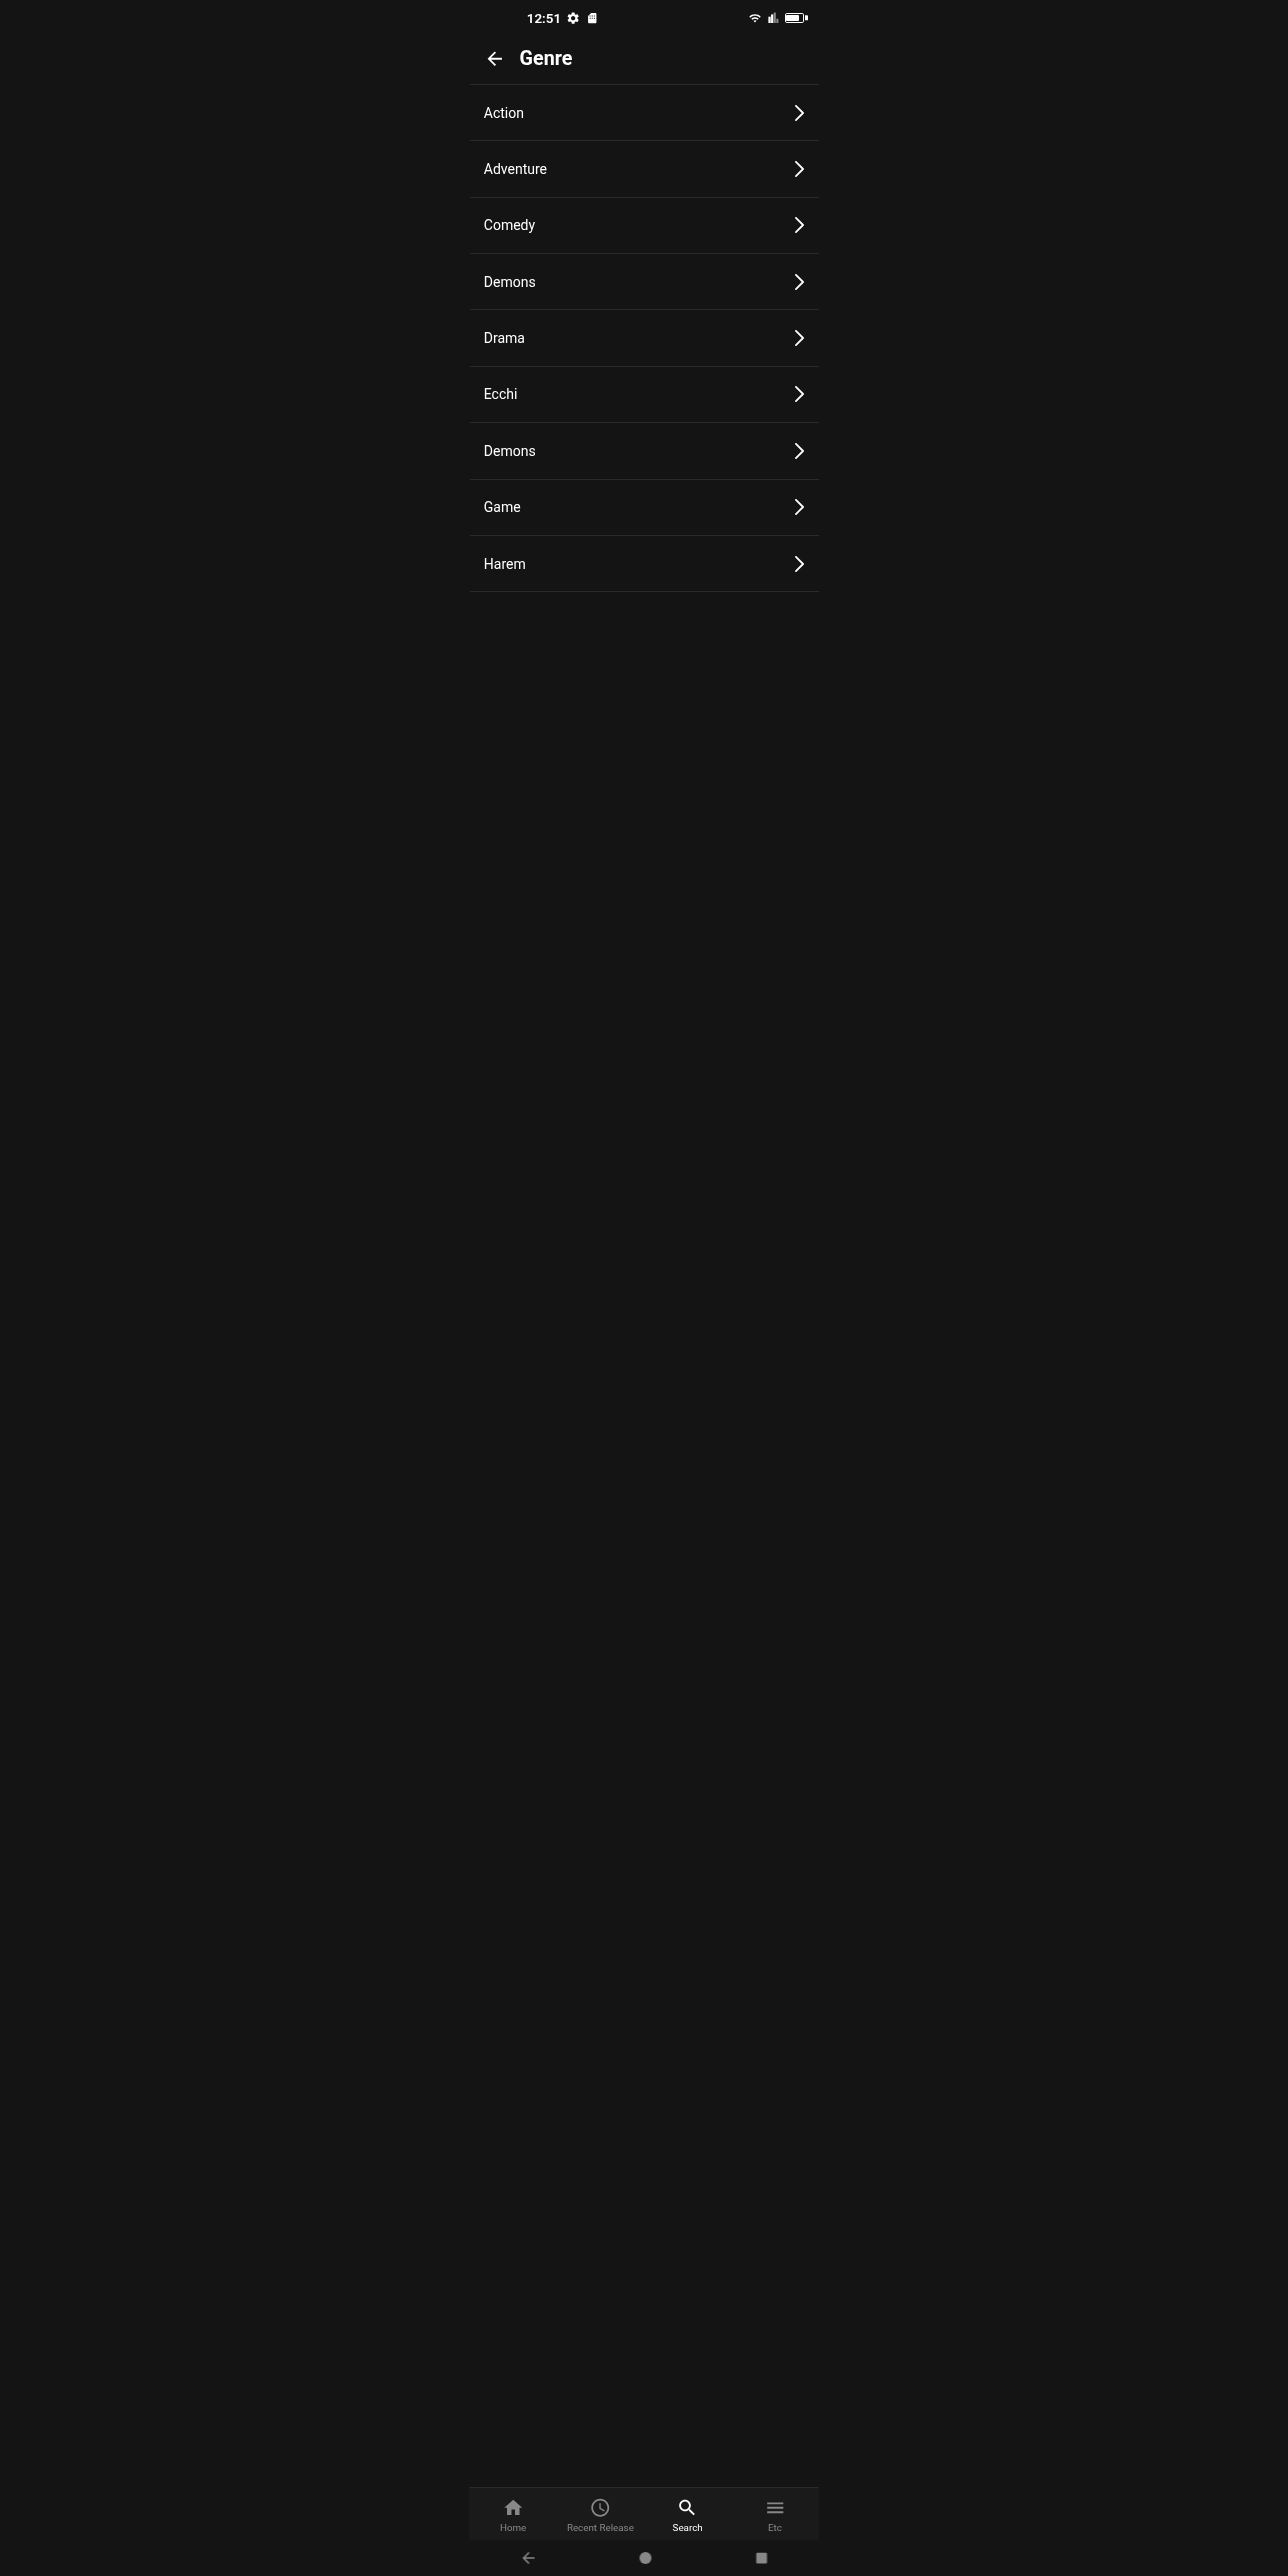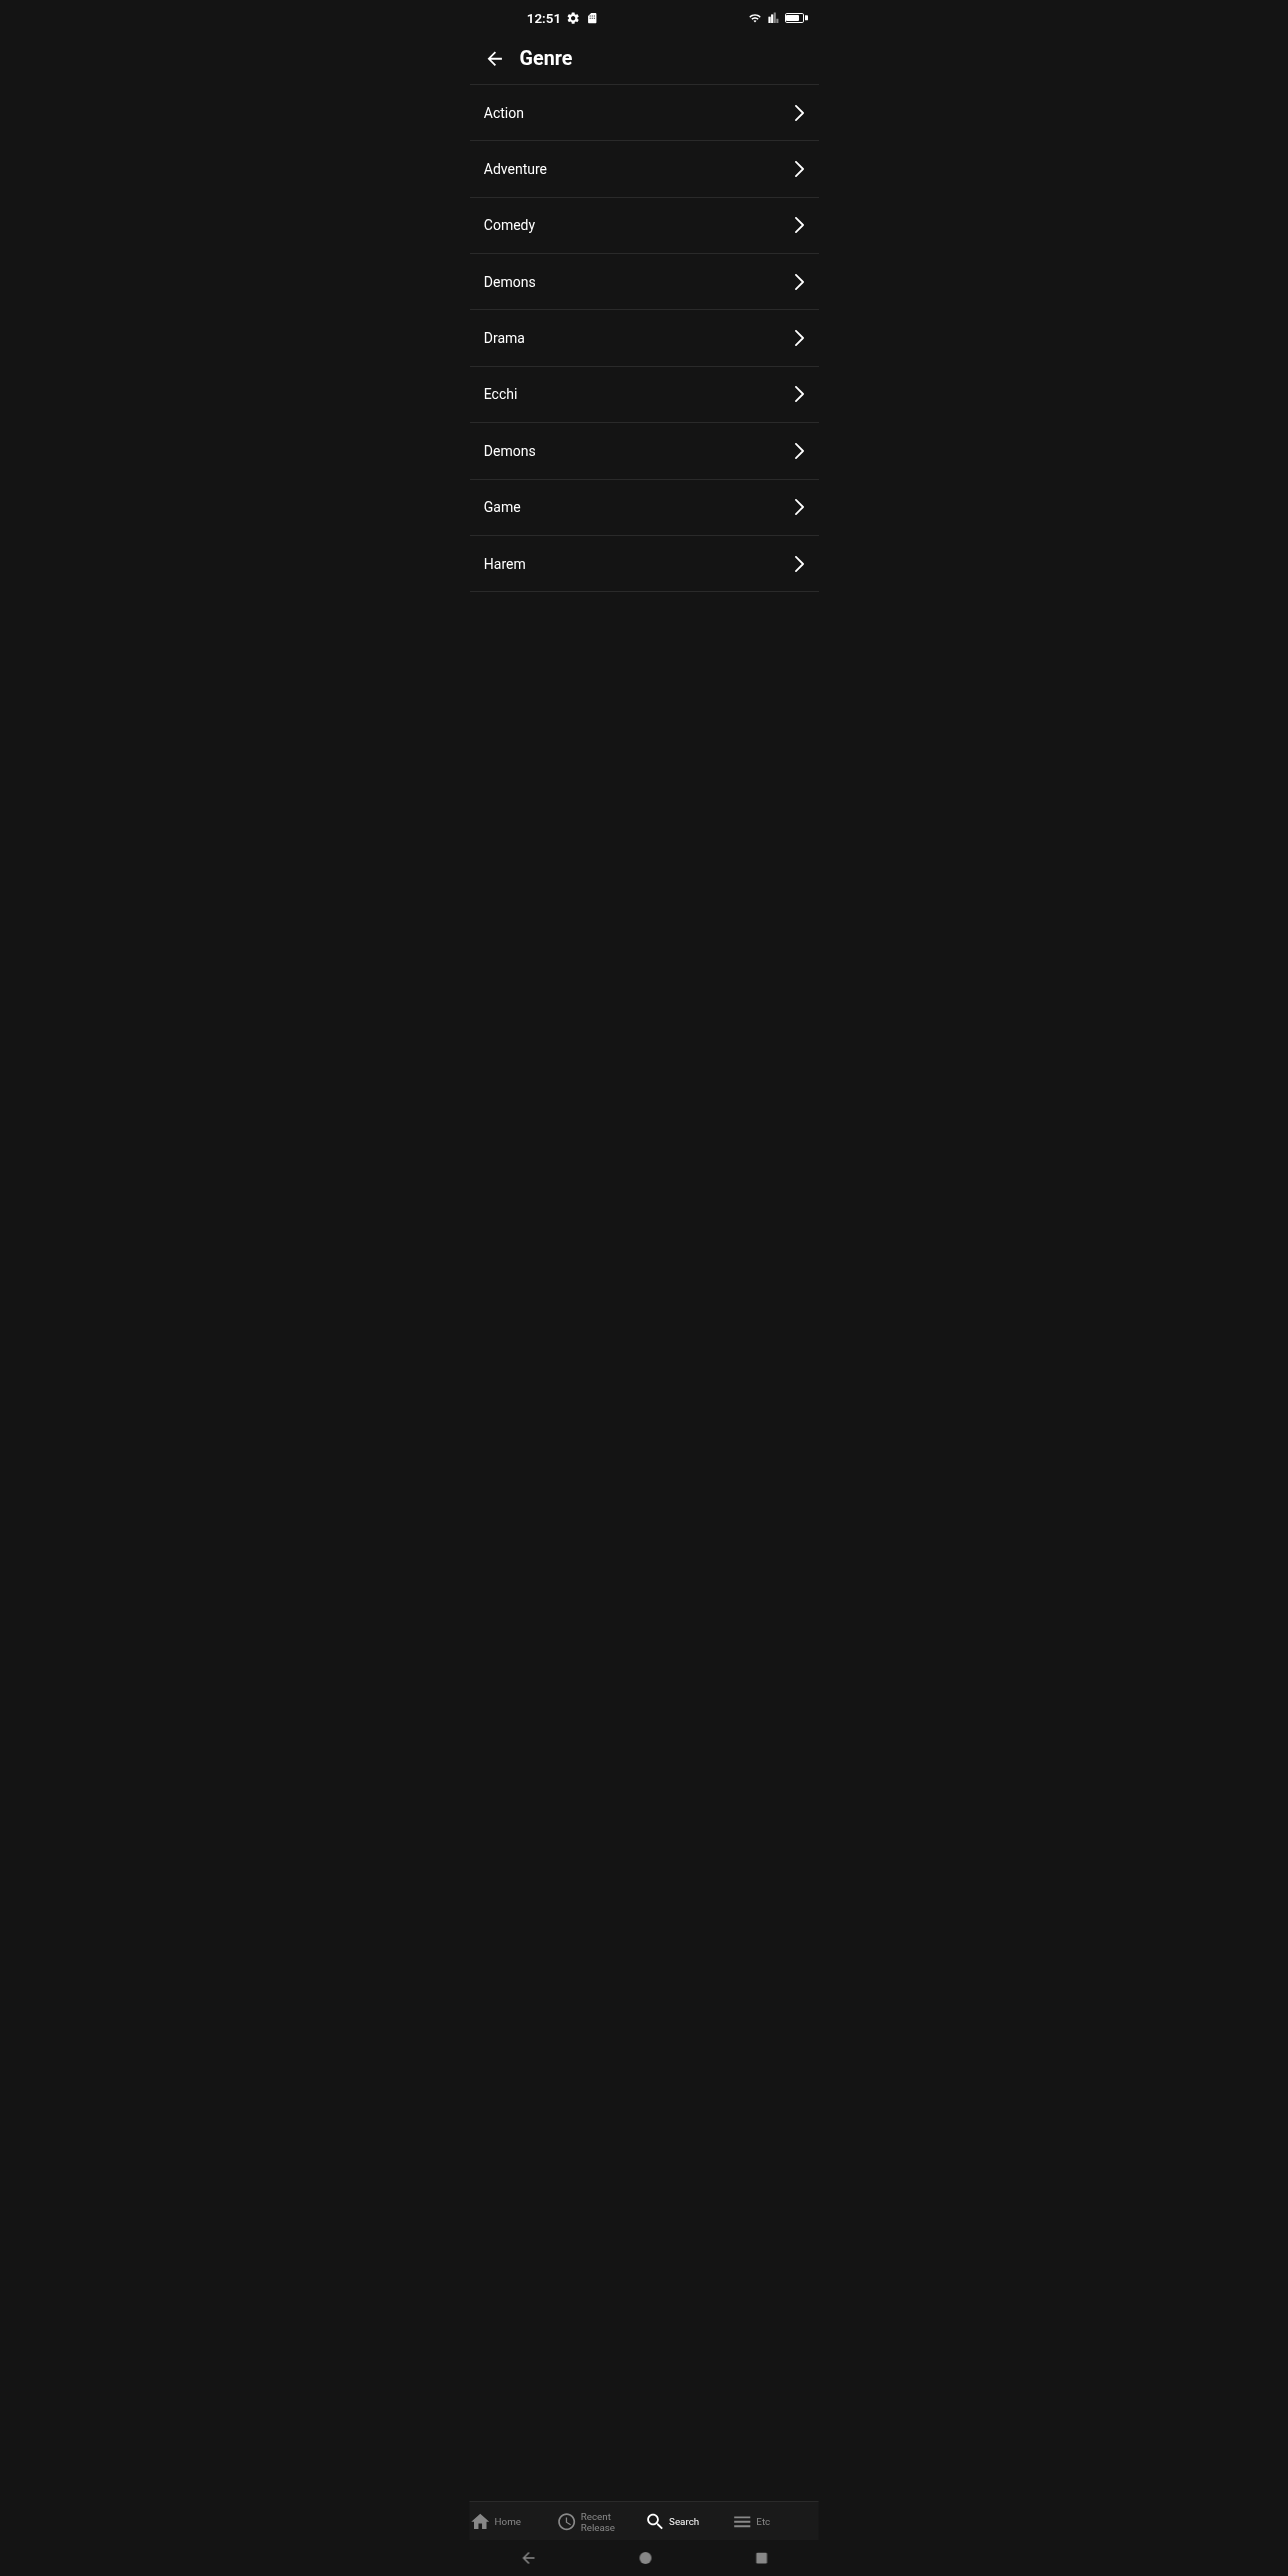--- a/index.html
+++ b/index.html
@@ -135,21 +135,21 @@
       background-color: #1a1a1a;
       display: flex;
       justify-content: space-around;
       align-items: center;
       padding: 9px 0 7.2px 0;
       border-top: 0.9px solid #2a2a2a;
     }
 
     .nav-item {
       display: flex;
-      flex-direction: row;
+      flex-direction: column;
       align-items: center;
       gap: 3.6px;
       cursor: pointer;
       flex: 1;
     }
 
     .nav-label {
       font-size: 9.8px;
       color: #888;
     }

